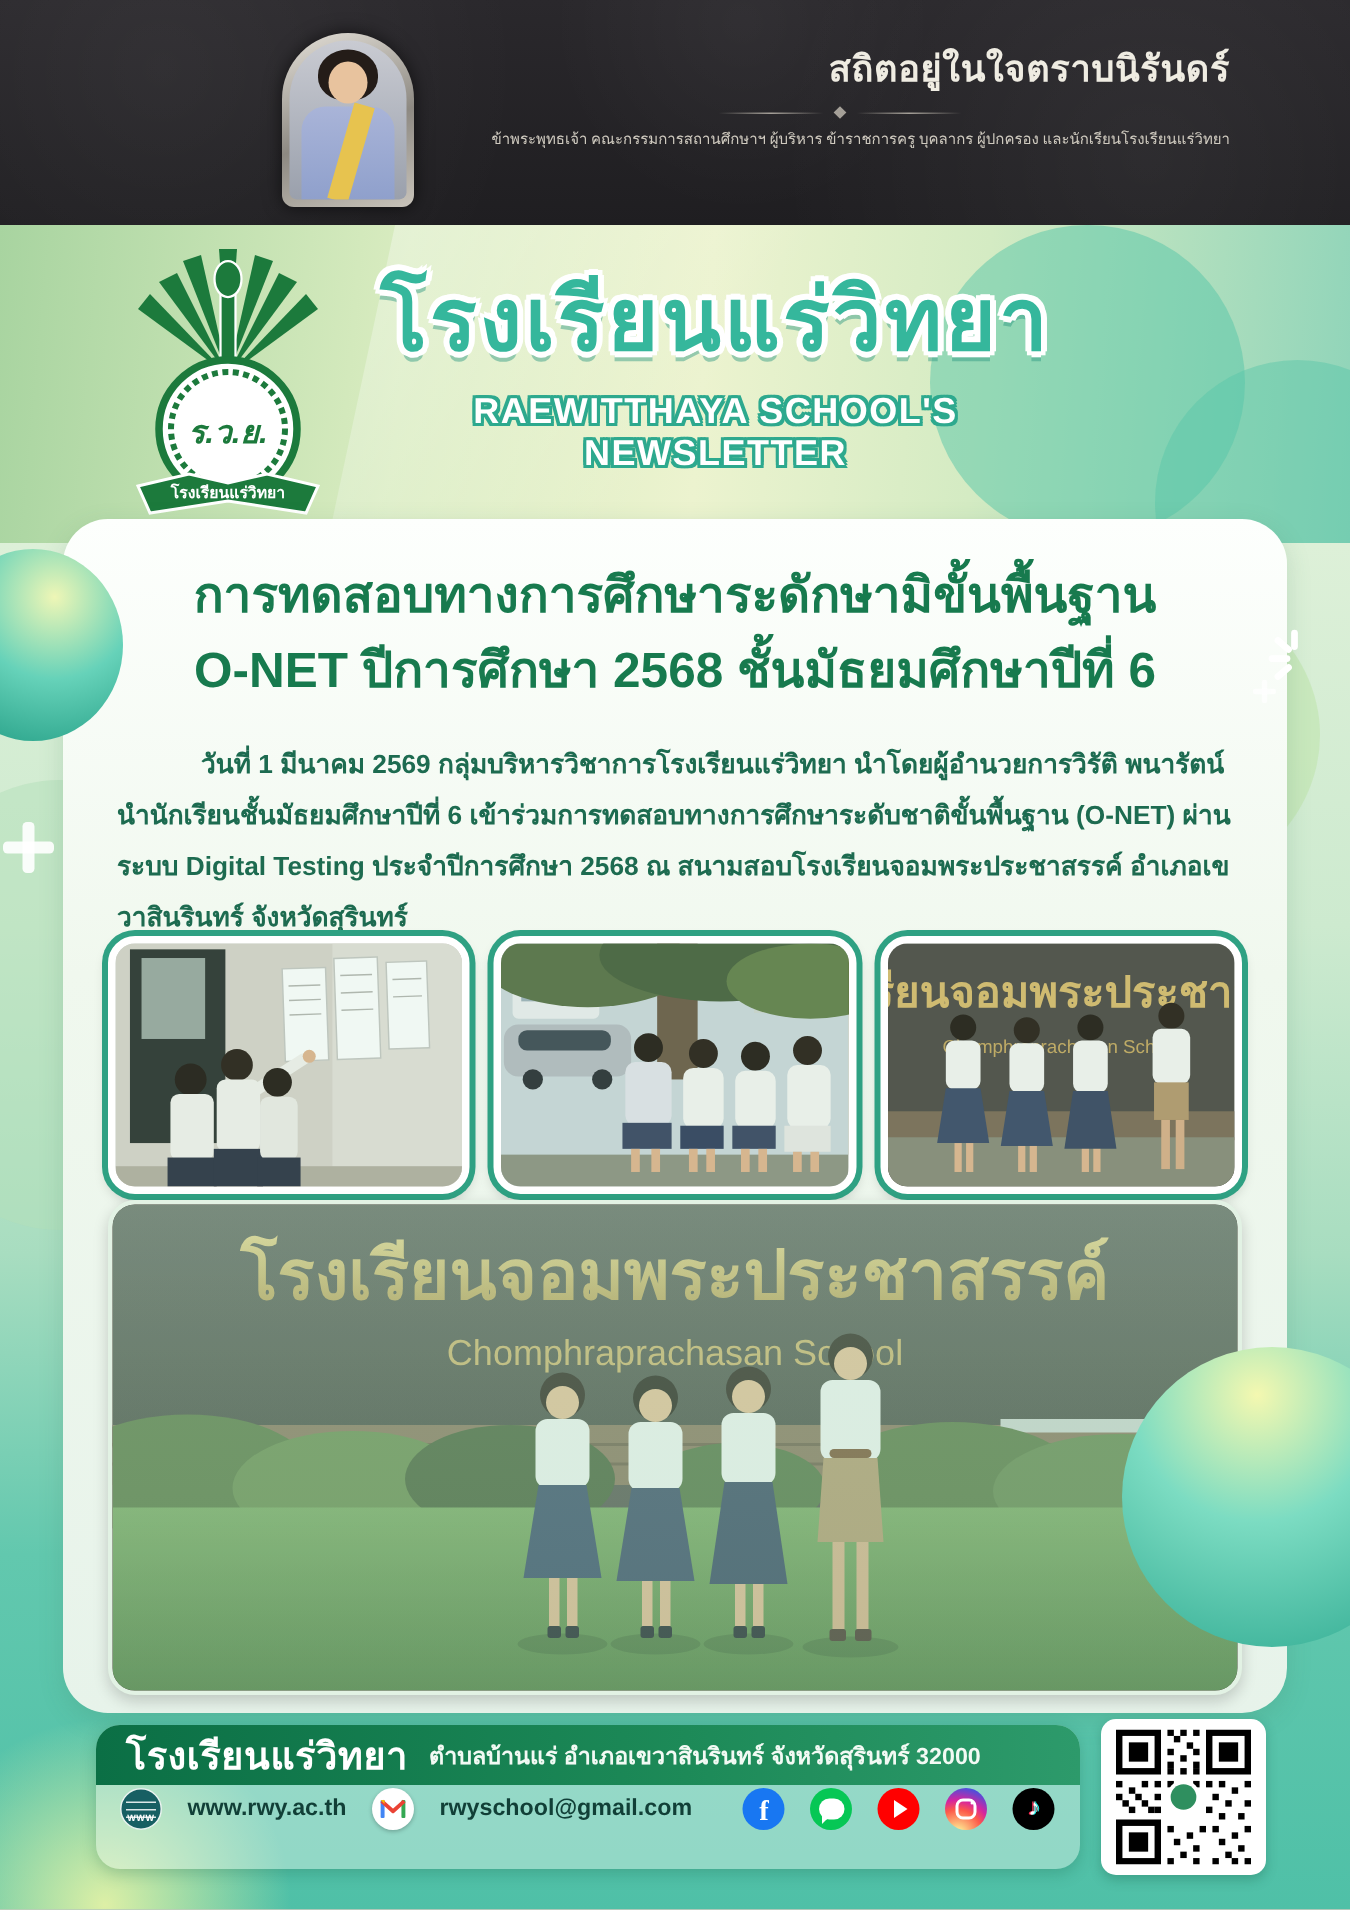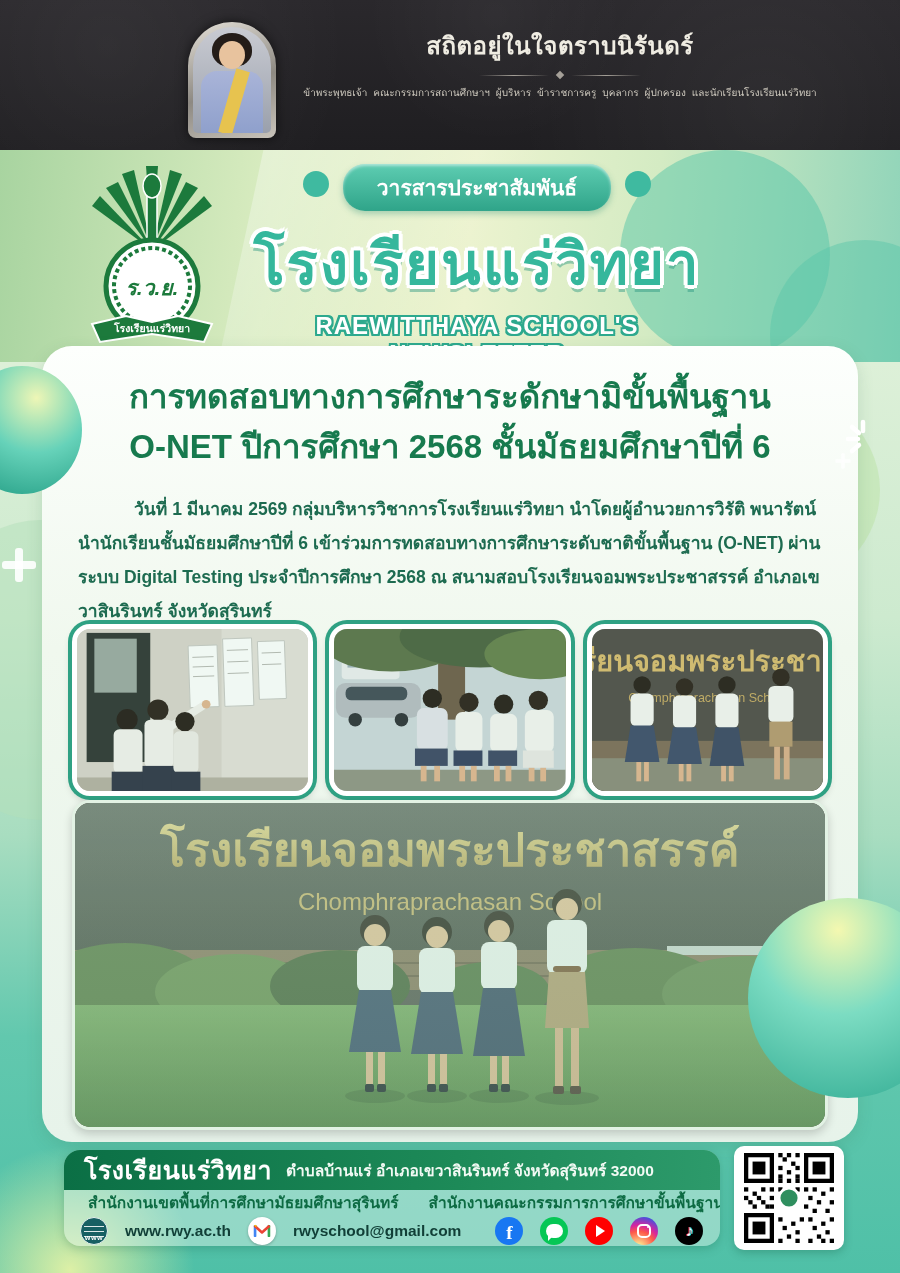--- a/index.html
+++ b/index.html
@@ -17,22 +17,22 @@
   .portrait-outer { position:absolute; left:188px; top:22px; width:88px; height:116px;
         background:linear-gradient(160deg,#e4e0d8,#8d8982 55%,#c9c4bb);
         border-radius:44px 44px 8px 8px; padding:5px; box-shadow:0 0 12px rgba(0,0,0,.6); }
   .portrait { width:100%; height:100%; border-radius:40px 40px 5px 5px; overflow:hidden; position:relative;
         background:linear-gradient(180deg,#c9cbd2,#9aa0ac); }
   .p-hair { position:absolute; left:19px; top:6px; width:40px; height:34px; border-radius:50% 50% 45% 45%; background:#241c18; }
   .p-face { position:absolute; left:26px; top:14px; width:26px; height:28px; border-radius:50%; background:#e8c39e; }
   .p-body { position:absolute; left:8px; top:44px; width:62px; height:62px; border-radius:16px 16px 0 0;
             background:linear-gradient(180deg,#a9b4d8,#8fa0cc); }
   .p-sash { position:absolute; left:34px; top:42px; width:14px; height:66px; background:#e7c34f; transform:rotate(16deg); }
-  .royal-text { position:absolute; left:300px; top:26px; width:520px; text-align:center;
-                font-family:Liberation Mono, monospace; color:#efece2; }
+  .royal-text { position:absolute; left:300px; top:26px; width:520px; text-align:right;
+                font-family:Liberation Serif, serif; color:#efece2; }
   .royal-title { font-size:24px; font-weight:700; letter-spacing:.5px; }
   .royal-sub { font-size:11.5px; margin-top:8px; color:#d8d4c8; }
   .royal-name { font-size:18.5px; margin-top:8px; font-weight:700; color:#f1eee4; }
   .royal-divider { display:flex; align-items:center; justify-content:center; gap:8px; margin-top:7px; opacity:.75; }
   .royal-divider .line { width:70px; height:1px; background:linear-gradient(90deg,transparent,#cfc9bd,transparent); }
   .royal-divider .diamond { width:6px; height:6px; background:#cfc9bd; transform:rotate(45deg); }
   .royal-dedication { font-size:10px; margin-top:7px; color:#cfcabf; }
 
   
   .header { position:absolute; left:0; top:150px; width:900px; height:212px;
@@ -198,25 +198,20 @@
         <circle cx="86" cy="128" r="46" fill="#ffffff" stroke="#1c7a3c" stroke-width="5"></circle>
         <circle cx="86" cy="128" r="38" fill="none" stroke="#1c7a3c" stroke-width="4" stroke-dasharray="4 3"></circle>
         <text x="86" y="137" text-anchor="middle" font-size="21" font-weight="bold" font-style="italic" fill="#1c7a3c">ร.ว.ย.</text>
         <path d="M26 166 L60 158 L86 164 L112 158 L146 166 L138 184 L86 176 L34 184 Z" fill="#1c7a3c" stroke="#fff" stroke-width="2"></path>
         <text x="86" y="174" text-anchor="middle" font-size="10.5" font-weight="bold" fill="#ffffff">โรงเรียนแร่วิทยา</text>
         <text x="86" y="197" text-anchor="middle" font-size="9.5" font-weight="bold" fill="#1c7a3c">นิมิตตํ สาธุรูปานํ กตญญูกตเวทิตา</text>
       </svg>
     </div>
 
     <div class="header-center">
-      <div class="badge-pill">
-        <div class="badge-dot l"></div>
-        <div class="badge-dot r"></div>
-        <span>วารสารประชาสัมพันธ์</span>
-      </div>
       <div class="school-title">โรงเรียนแร่วิทยา</div>
       <div class="newsletter-en">RAEWITTHAYA SCHOOL'S NEWSLETTER</div>
       
     </div>
 
   </section>
 
   <div class="main-bg"></div>
   <div class="soft-blob1"></div>
   <div class="soft-blob2"></div>
@@ -437,24 +432,20 @@
   </section>
 
   <div class="sphere sphere-right"></div>
 
   <div class="glow"></div>
 
   <section class="footer-card">
     <div class="footer-band">
       <span class="footer-school">โรงเรียนแร่วิทยา</span>
       <span class="footer-address">ตำบลบ้านแร่ อำเภอเขวาสินรินทร์ จังหวัดสุรินทร์ 32000</span>
-    </div>
-    <div class="footer-orgs">
-      <span>สำนักงานเขตพื้นที่การศึกษามัธยมศึกษาสุรินทร์</span>
-      <span>สำนักงานคณะกรรมการการศึกษาขั้นพื้นฐาน</span>
     </div>
     <div class="footer-contacts">
       <div class="icon-circle globe">
         <div class="gl-line gl1"></div>
           <div class="gl-line gl2"></div>
           <div class="gl-line gl3"></div>
         <div class="gl-txt">WWW</div>
       </div>
       <span class="contact-text">www.rwy.ac.th</span>
       <div class="icon-circle gmail">

